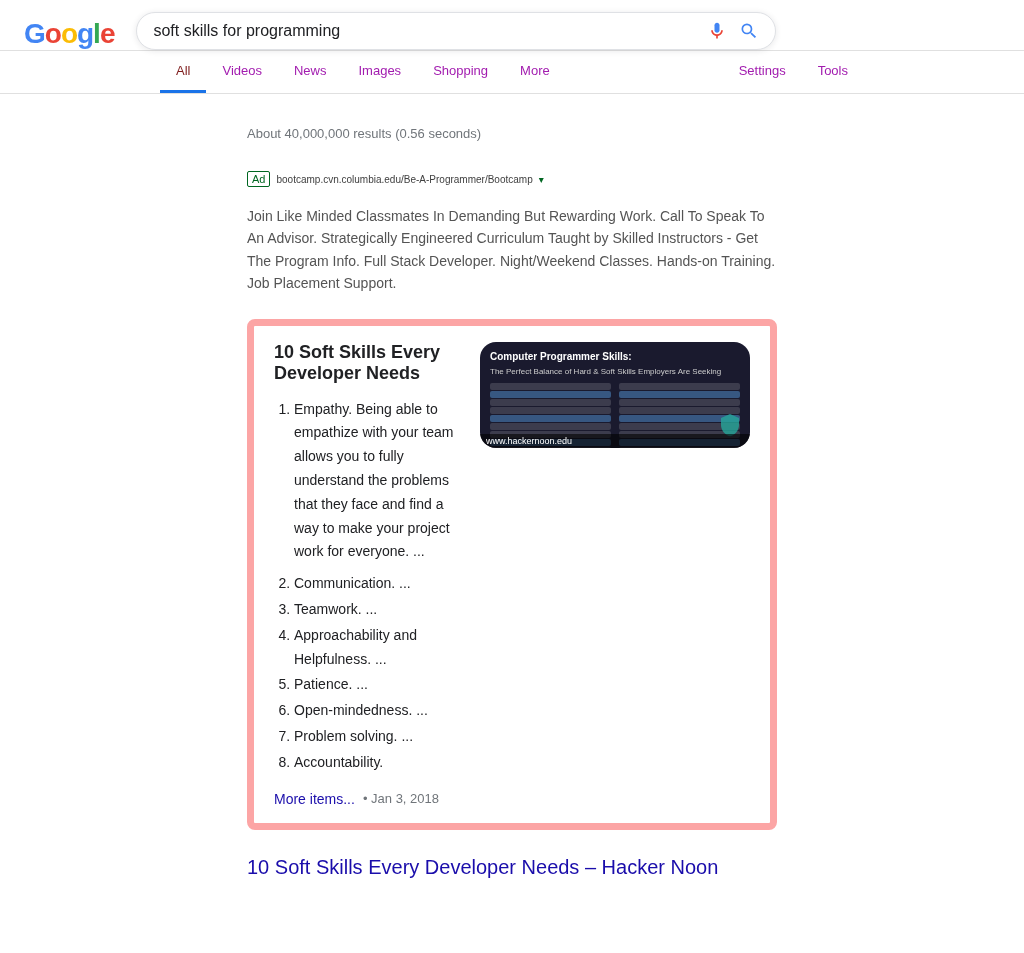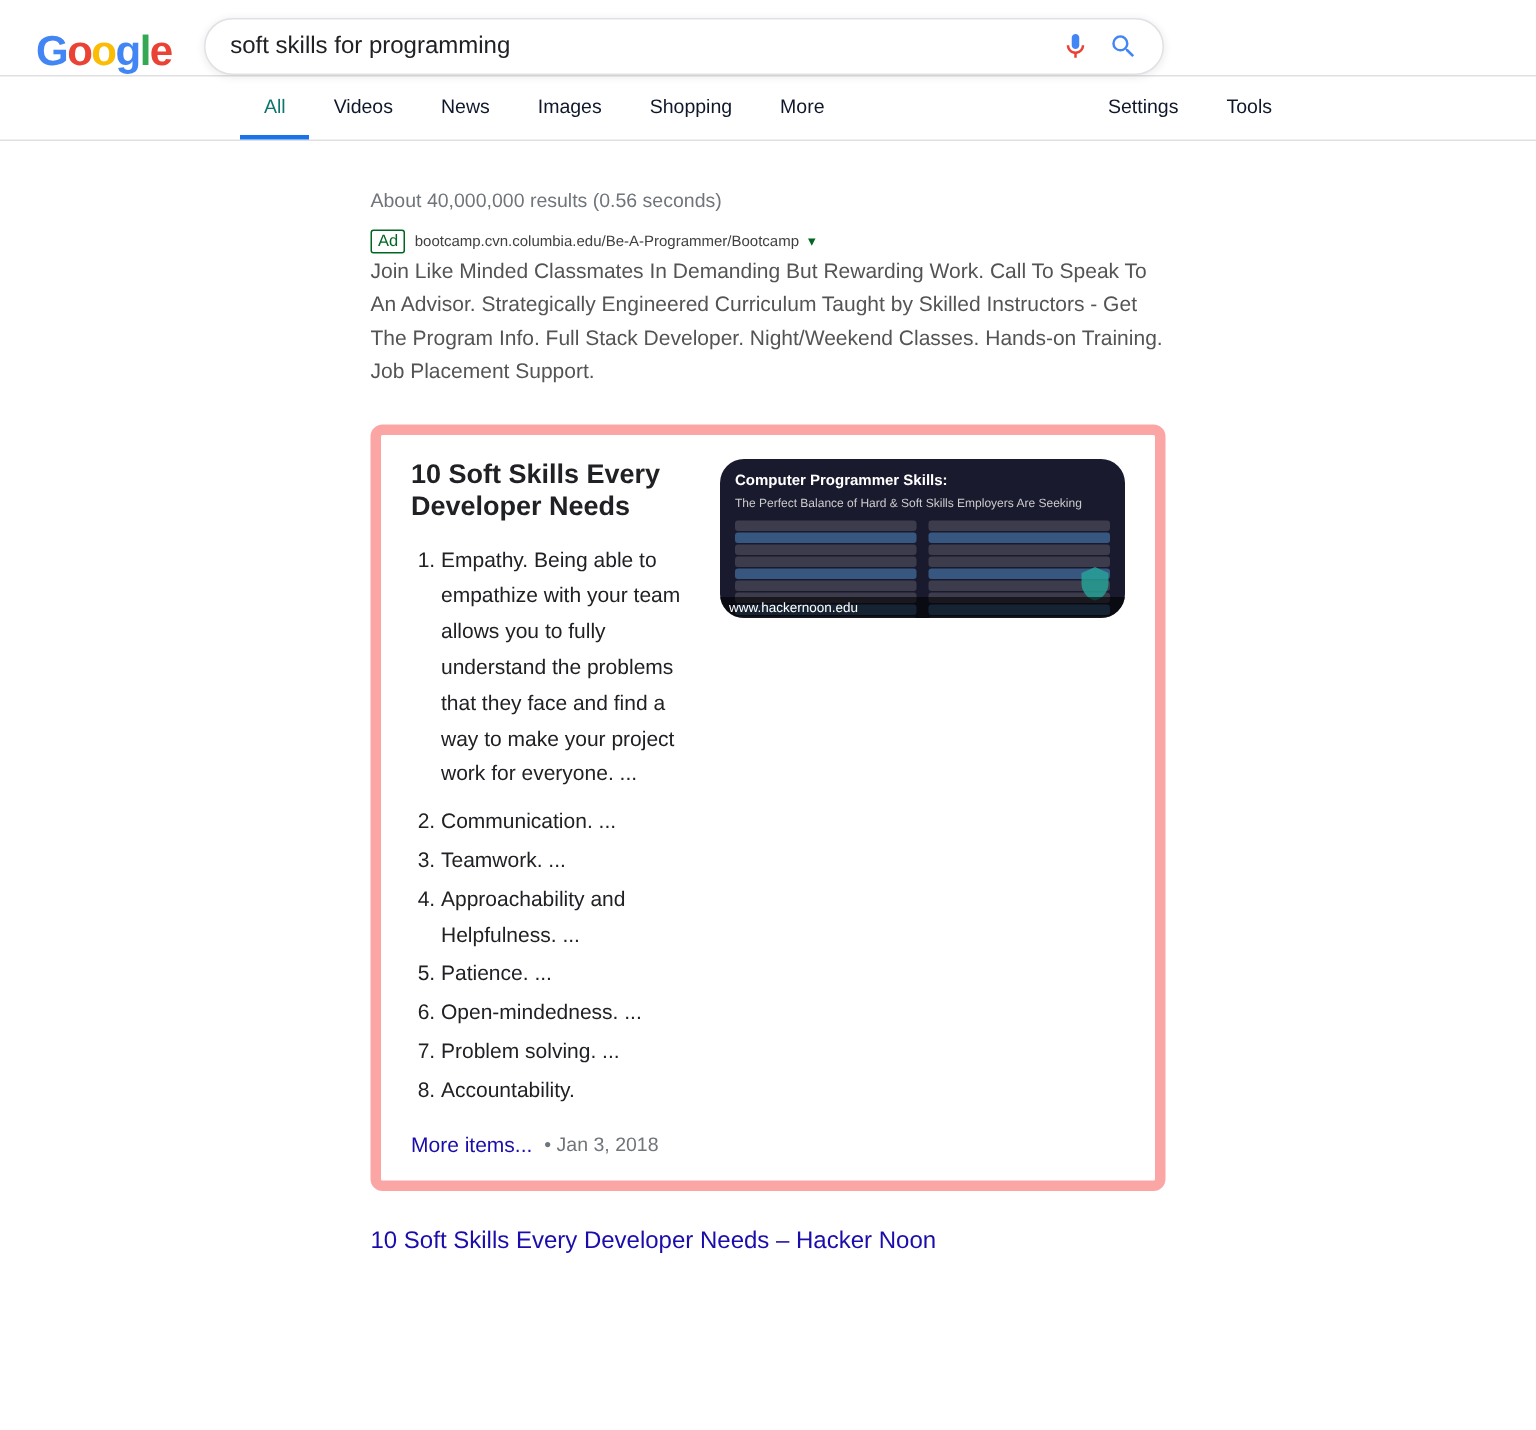--- a/index.html
+++ b/index.html
@@ -69,31 +69,31 @@
     
     .nav-tabs {
       display: flex;
       align-items: center;
       padding: 0 160px;
       gap: 0;
     }
     .nav-tab {
       padding: 12px 16px;
       font-size: 13px;
-      color: #0f172a;
+      color: #a21caf;
       cursor: pointer;
       text-decoration: none;
       border-bottom: 3px solid transparent;
       display: flex;
       align-items: center;
       gap: 4px;
       white-space: nowrap;
     }
     .nav-tab.active {
-      color: #0f766e;
+      color: #7f1d1d;
       border-bottom: 3px solid #1a73e8;
     }
     .nav-right {
       margin-left: auto;
       display: flex;
       gap: 0;
     }
 
     
     .main {
@@ -114,21 +114,21 @@
     .ad-title {
       font-size: 20px;
       color: #1a0dab;
       text-decoration: none;
       line-height: 1.3;
     }
     .ad-url-line {
       display: flex;
       align-items: center;
       gap: 6px;
-      margin: 0 0;
+      margin: 18px 0;
     }
     .ad-badge {
       display: inline-block;
       border: 1px solid #006621;
       color: #006621;
       font-size: 11px;
       padding: 1px 4px;
       border-radius: 2px;
     }
     .ad-url {
@@ -267,21 +267,21 @@
       color: #70757a;
       font-size: 13px;
     }
 
     
     .organic-result {
       margin-bottom: 24px;
       padding: 0 0 16px 0;
     }
     .result-title {
-      font-size: 16px;
+      font-size: 20px;
       color: #1a0dab;
       text-decoration: none;
       line-height: 1.3;
     }
     .result-url {
       color: #006621;
       font-size: 14px;
       margin: 2px 0;
     }
 

